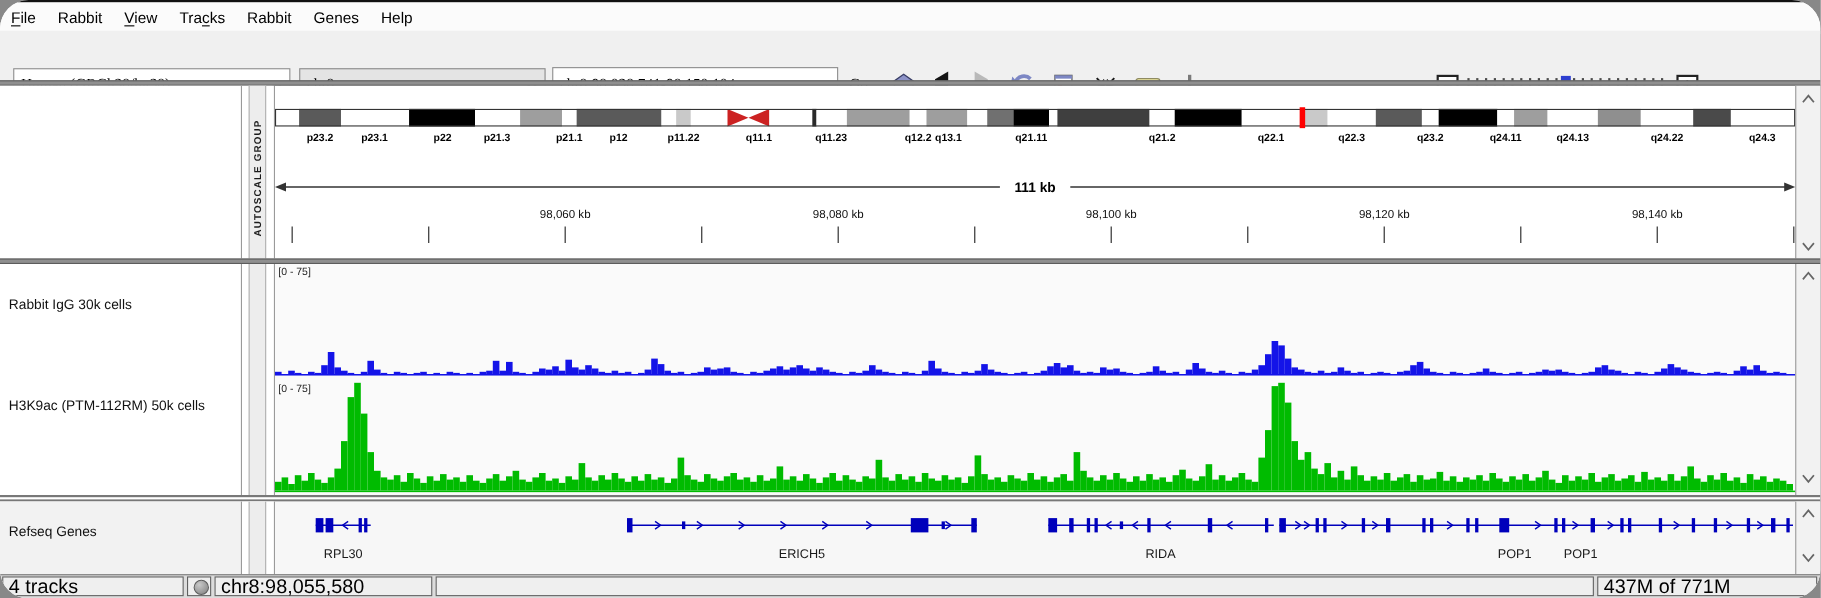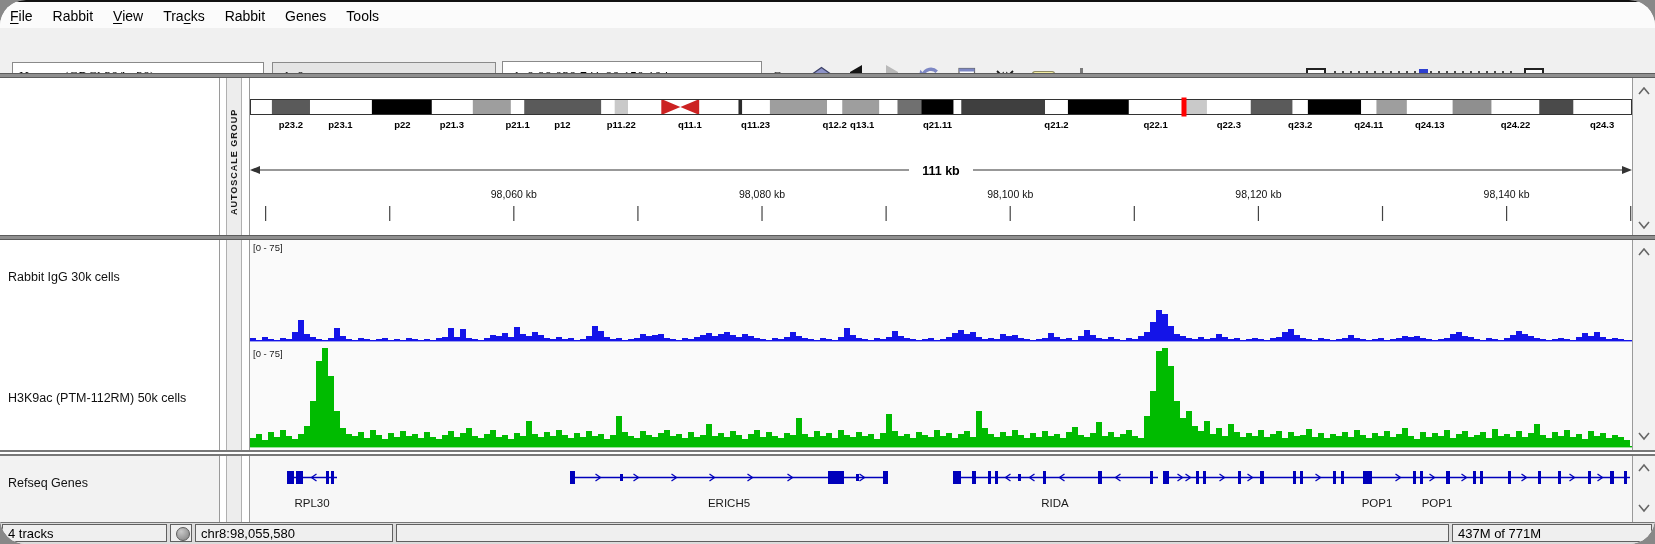--- a/index.html
+++ b/index.html
@@ -44,50 +44,50 @@
   #genePanel .name-col{background:#f2f2f2;}
   .attr-col{position:absolute;left:220px;top:0;width:29px;height:100%;background:#fff;}
   .attr-strip{position:absolute;left:6px;top:0;width:16px;height:100%;background:#ededed;
               border-left:1px solid #b0b0b0;border-right:1px solid #b0b0b0;box-sizing:border-box;}
   .data-col{position:absolute;left:249px;top:0;width:1383px;height:100%;border-left:1px solid #9a9a9a;box-sizing:border-box;}
   .scroll-col{position:absolute;left:1632px;top:0;width:23px;height:100%;background:#f2f2f2;border-left:1px solid #9a9a9a;box-sizing:border-box;}
   #attrVLabel{position:absolute;left:224px;top:14px;height:140px;width:20px;
       writing-mode:vertical-rl;transform:rotate(180deg);font-size:9px;font-weight:600;letter-spacing:1px;color:#1a1a1a;
       display:flex;align-items:center;justify-content:center;}
   .track-name{position:absolute;left:8px;font-size:12.5px;color:#111;white-space:nowrap;}
-  #tname0{top:270px;} #tname1{top:362px;margin-top:29px;} #tnameGenes{top:476px;}
+  #tname0{top:270px;} #tname1{top:362px;} #tnameGenes{top:476px;}
   .range-label{position:absolute;font-size:9.5px;color:#222;}
   #range0{left:253px;top:242px;} #range1{left:253px;top:348px;}
   .hsvg{position:absolute;background:transparent;}
   #hdrSvg{left:250px;top:78px;}
   #trackSvg0{left:250px;top:240px;} #trackSvg1{left:250px;top:346px;}
   #geneSvg{left:250px;top:456px;}
   .scroll-arrow{position:absolute;left:1637px;width:14px;height:10px;cursor:pointer;}
   
   #statusbar{position:absolute;left:0;top:522px;width:1655px;height:22px;background:#dcdcdc;border-top:1px solid #777;box-sizing:border-box;}
   .sb-cell{position:absolute;top:1px;height:18px;border:1px solid #606060;background:#efefef;
-           font-size:13px;color:#000;line-height:17px;padding:0 5px;box-sizing:border-box;white-space:nowrap;}
+           font-size:18px;color:#000;line-height:17px;padding:0 5px;box-sizing:border-box;white-space:nowrap;}
   #sb1{left:2px;width:165px;} #sbIcon{left:170px;width:22px;}
   #sb2{left:195px;width:198px;} #sb3{left:396px;width:1053px;} #sb4{left:1452px;width:200px;}
   .sb-circle{width:12px;height:12px;border-radius:50%;margin:2px auto 0;
              background:radial-gradient(circle at 35% 30%, #c9c9c9, #7e7e7e);border:1px solid #5c5c5c;}
 </style>
 </head>
 <body>
 
 <div id="app">
 
   <div id="menubar">
       <span class="menu-item"><u>F</u>ile</span>
       <span class="menu-item">Rabbit</span>
       <span class="menu-item"><u>V</u>iew</span>
       <span class="menu-item">Tra<u>c</u>ks</span>
       <span class="menu-item">Rabbit</span>
       <span class="menu-item">Genes</span>
-      <span class="menu-item">Tools</span>
+      <span class="menu-item">Help</span>
     </div>
 
   <div id="toolbar">
     <div id="genomeCombo" class="combo">
       <span class="ctext">Human (GRCh38/hg38)</span>
       <svg width="11" height="7" viewBox="0 0 11 7">
           <polyline points="1,1 5.5,5.5 10,1" fill="none" stroke="#555" stroke-width="1.4"></polyline>
         </svg>
     </div>
     <div id="chromCombo" class="combo chrom">

